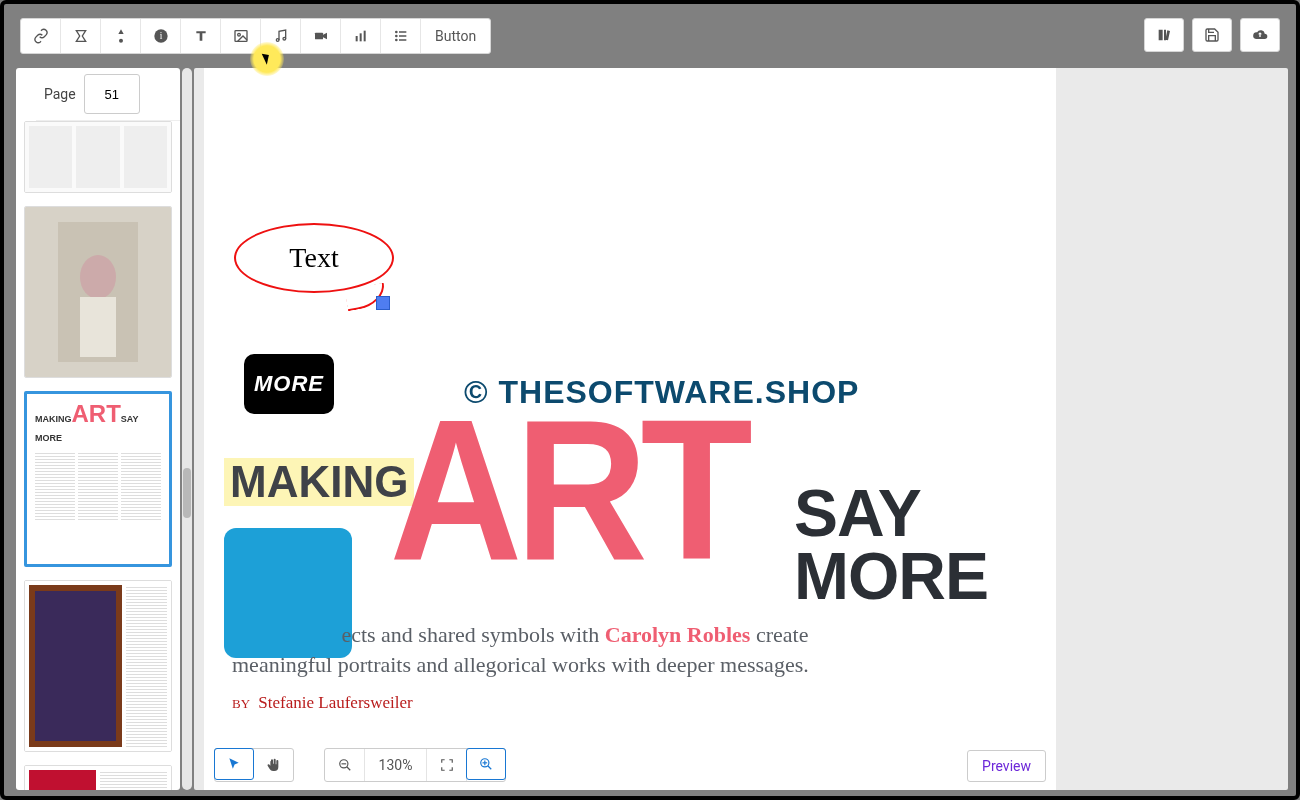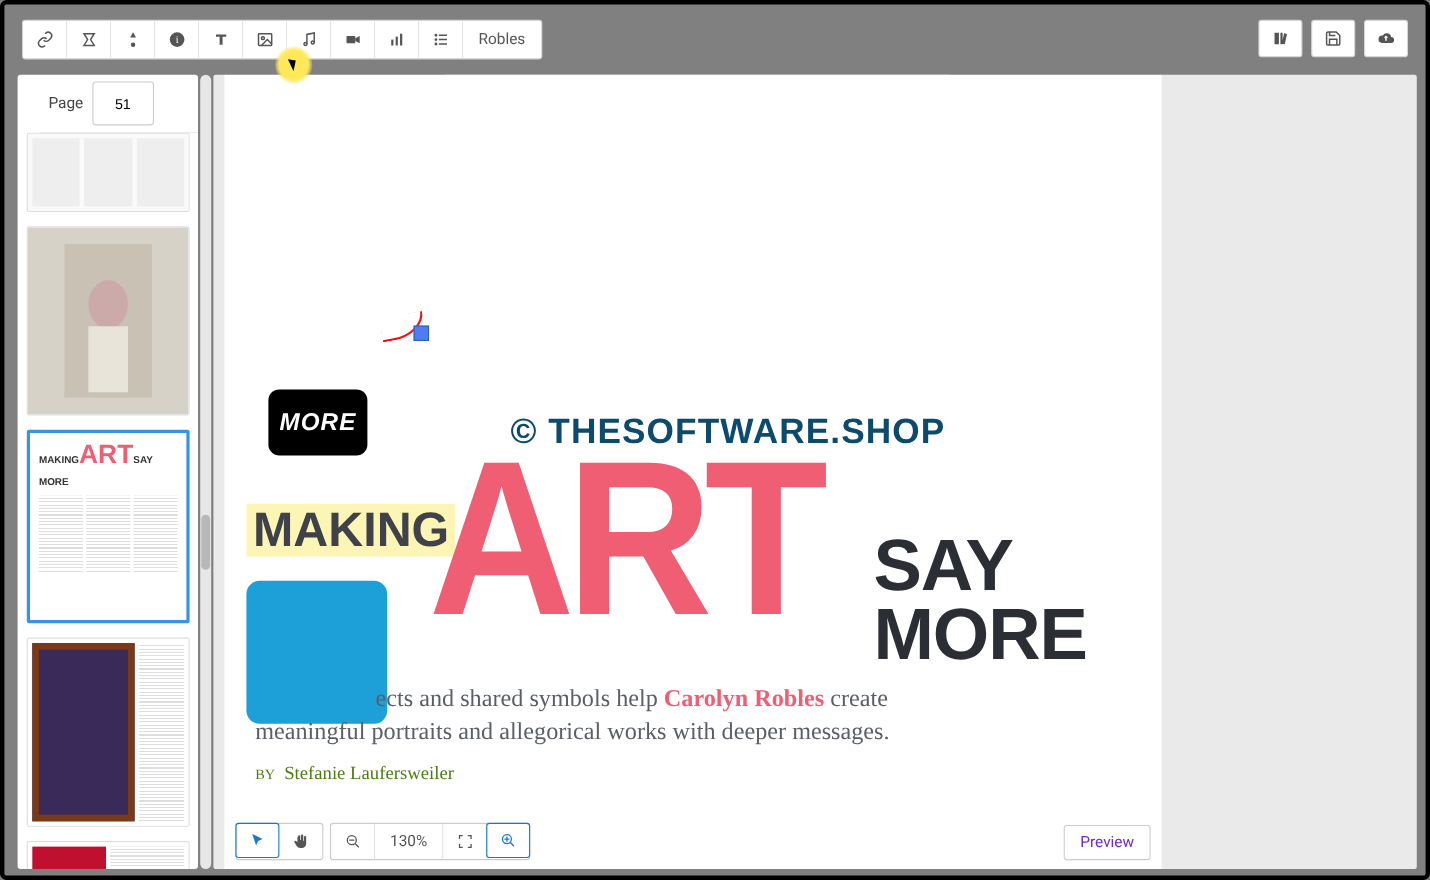--- a/index.html
+++ b/index.html
@@ -219,34 +219,34 @@
 
   .para{
     position:absolute; top:552px; left:28px;
     width:650px;
     font:400 22px/1.35 "Georgia",serif; color:#5a5f66;
   }
   .para .hl{ color:#ef5e72; font-weight:700; }
 
   .byrow{
     position:absolute; top:626px; left:28px;
-    font:400 17px/1 "Georgia",serif; color:#4d7c0f;
+    font:400 17px/1 "Georgia",serif; color:#b91c1c;
   }
   .byrow small{ font-variant:small-caps; font-size:13px; margin-right:4px; }
 
   .watermark{
     position:absolute; top:308px; left:260px;
     font:700 32px/1 "Arial"; color:#0c4a6e;
     letter-spacing:1px; user-select:none;
   }
 
   
   .bottom-bar{
     position:absolute; left:10px; bottom:8px;
-    display:flex; gap:6px; align-items:center;
+    display:flex; gap:30px; align-items:center;
   }
   .bgrp{ display:flex; background:#fff; border:1px solid #ccc; border-radius:3px; }
   .bbtn{ width:40px; height:32px; display:flex; align-items:center; justify-content:center; border-right:1px solid #e4e4e4; color:#555; cursor:pointer;}
   .bbtn:last-child{border-right:none;}
   .bbtn.act{ color:#1877d3; border:1px solid #1877d3; margin:-1px; border-radius:3px;}
   .zoomtxt{ width:62px; text-align:center; font-size:14px; color:#555; line-height:32px;}
   .preview-btn{
     position:absolute; right:10px; bottom:8px;
     background:#fff; border:1px solid #ccc; border-radius:3px;
     padding:7px 14px; font-size:14px; color:#6d28d9; cursor:pointer;
@@ -330,21 +330,21 @@
     <div class="tool-btn">
         <svg viewBox="0 0 24 24" fill="none" stroke="currentColor" stroke-width="2">
           <line x1="9" y1="6" x2="20" y2="6"></line>
           <line x1="9" y1="12" x2="20" y2="12"></line>
           <line x1="9" y1="18" x2="20" y2="18"></line>
           <circle cx="5" cy="6" r="1"></circle>
           <circle cx="5" cy="12" r="1"></circle>
           <circle cx="5" cy="18" r="1"></circle>
         </svg>
       </div>
-    <div class="tool-btn tool-btn-wide">Robles</div>
+    <div class="tool-btn tool-btn-wide">Button</div>
   </div>
   <div class="spacer"></div>
   <div class="right-group">
     <div class="right-btn">
         <svg viewBox="0 0 24 24" width="16" height="16" fill="currentColor">
           <path d="M4 4h6v16H4zM12 4h3v16h-3zM17 5l4 1-3 14-4-1z"></path>
         </svg>
       </div>
     <div class="right-btn">
         <svg viewBox="0 0 24 24" width="16" height="16" fill="none" stroke="currentColor" stroke-width="2">
@@ -487,36 +487,37 @@
 </div>
 <div class="side-scroll">
     <div class="handle"></div>
   </div>
 
 <div class="canvas-wrap">
   <div class="canvas">
 
     <div class="watermark">© THESOFTWARE.SHOP</div>
 
+    <div class="callout">Text</div>
     <div class="callout-tail-line"></div>
     <div class="sel-handle"></div>
 
     <div class="visa">MORE</div>
 
     <div class="making">MAKING</div>
     <div class="art">ART</div>
     <div class="saymore">
       <span>SAY</span><br>
       <span>MORE</span>
     </div>
 
     <div class="bluebox"></div>
 
     <div class="para">
-      <span style="visibility:hidden">Personal obj</span><span>ects and shared symbols help </span><span class="hl">Carolyn Robles</span><span> create</span><br>
+      <span style="visibility:hidden">Personal obj</span><span>ects and shared symbols with </span><span class="hl">Carolyn Robles</span><span> create</span><br>
       <span>meaningful portraits and allegorical works with deeper messages.</span>
     </div>
 
     <div class="byrow">
       <small>BY</small>
       <span>Stefanie Laufersweiler</span>
     </div>
 
     <div class="bottom-bar">
       <div class="bgrp">

